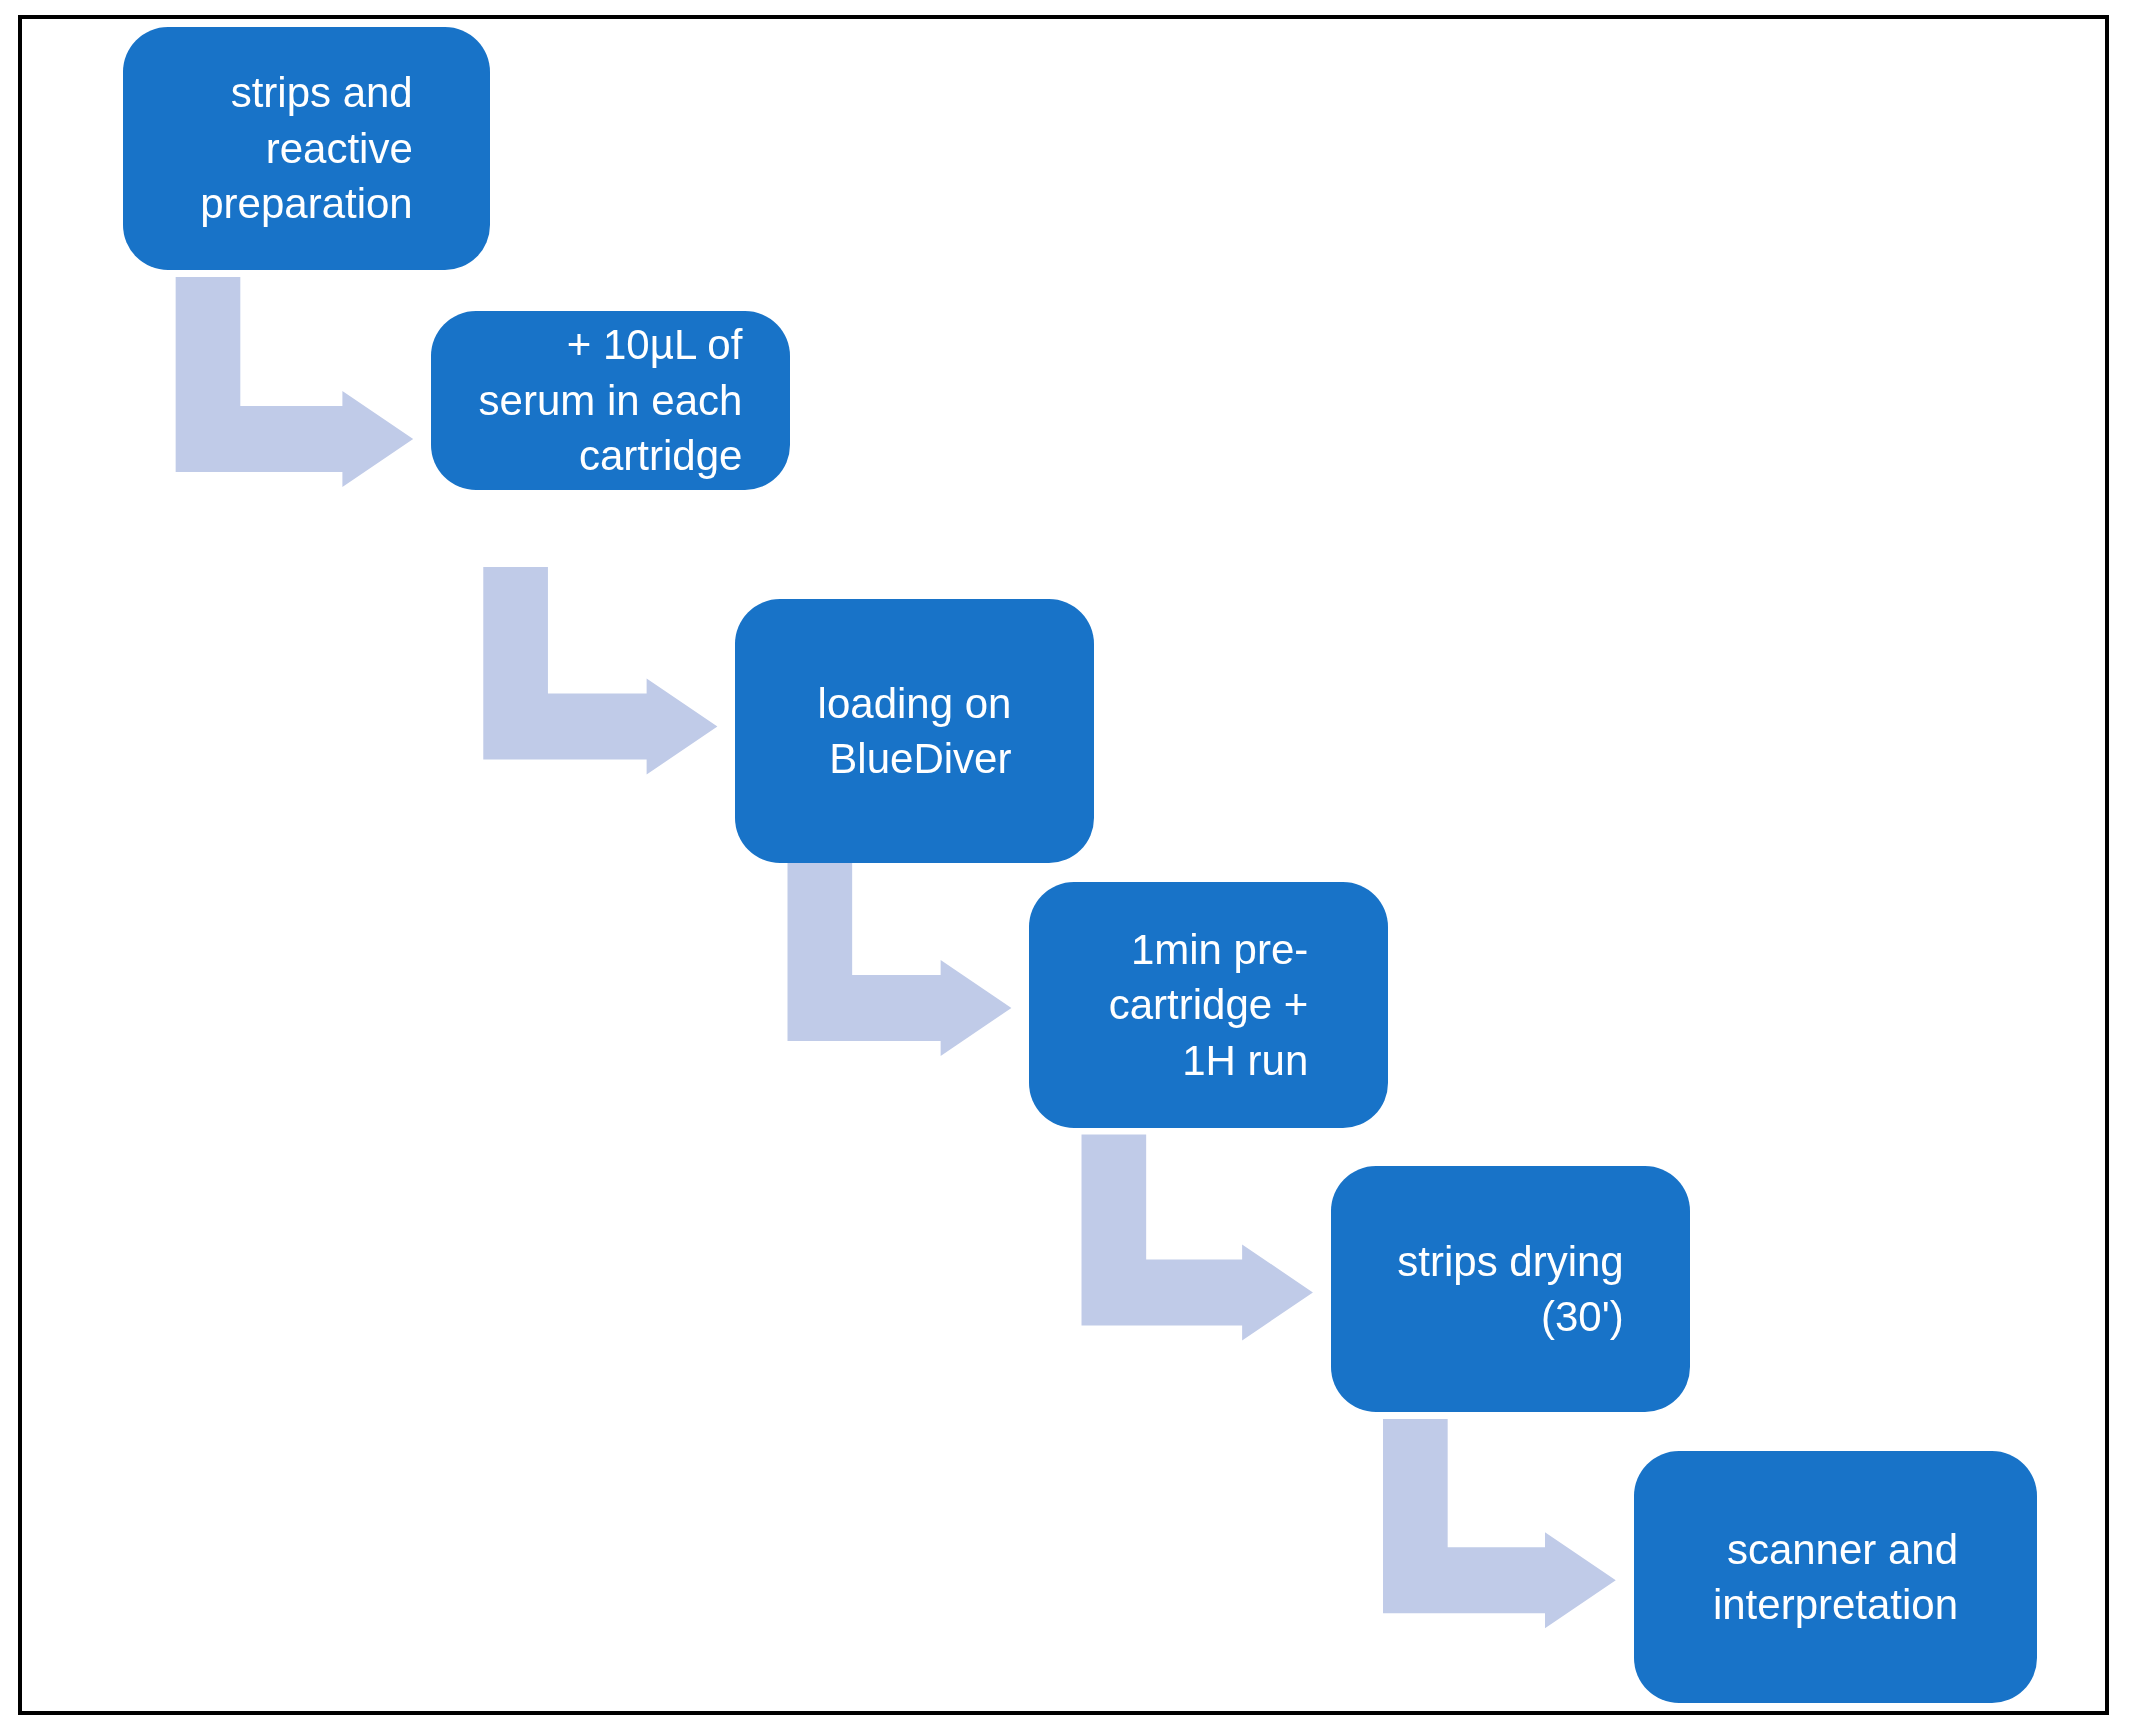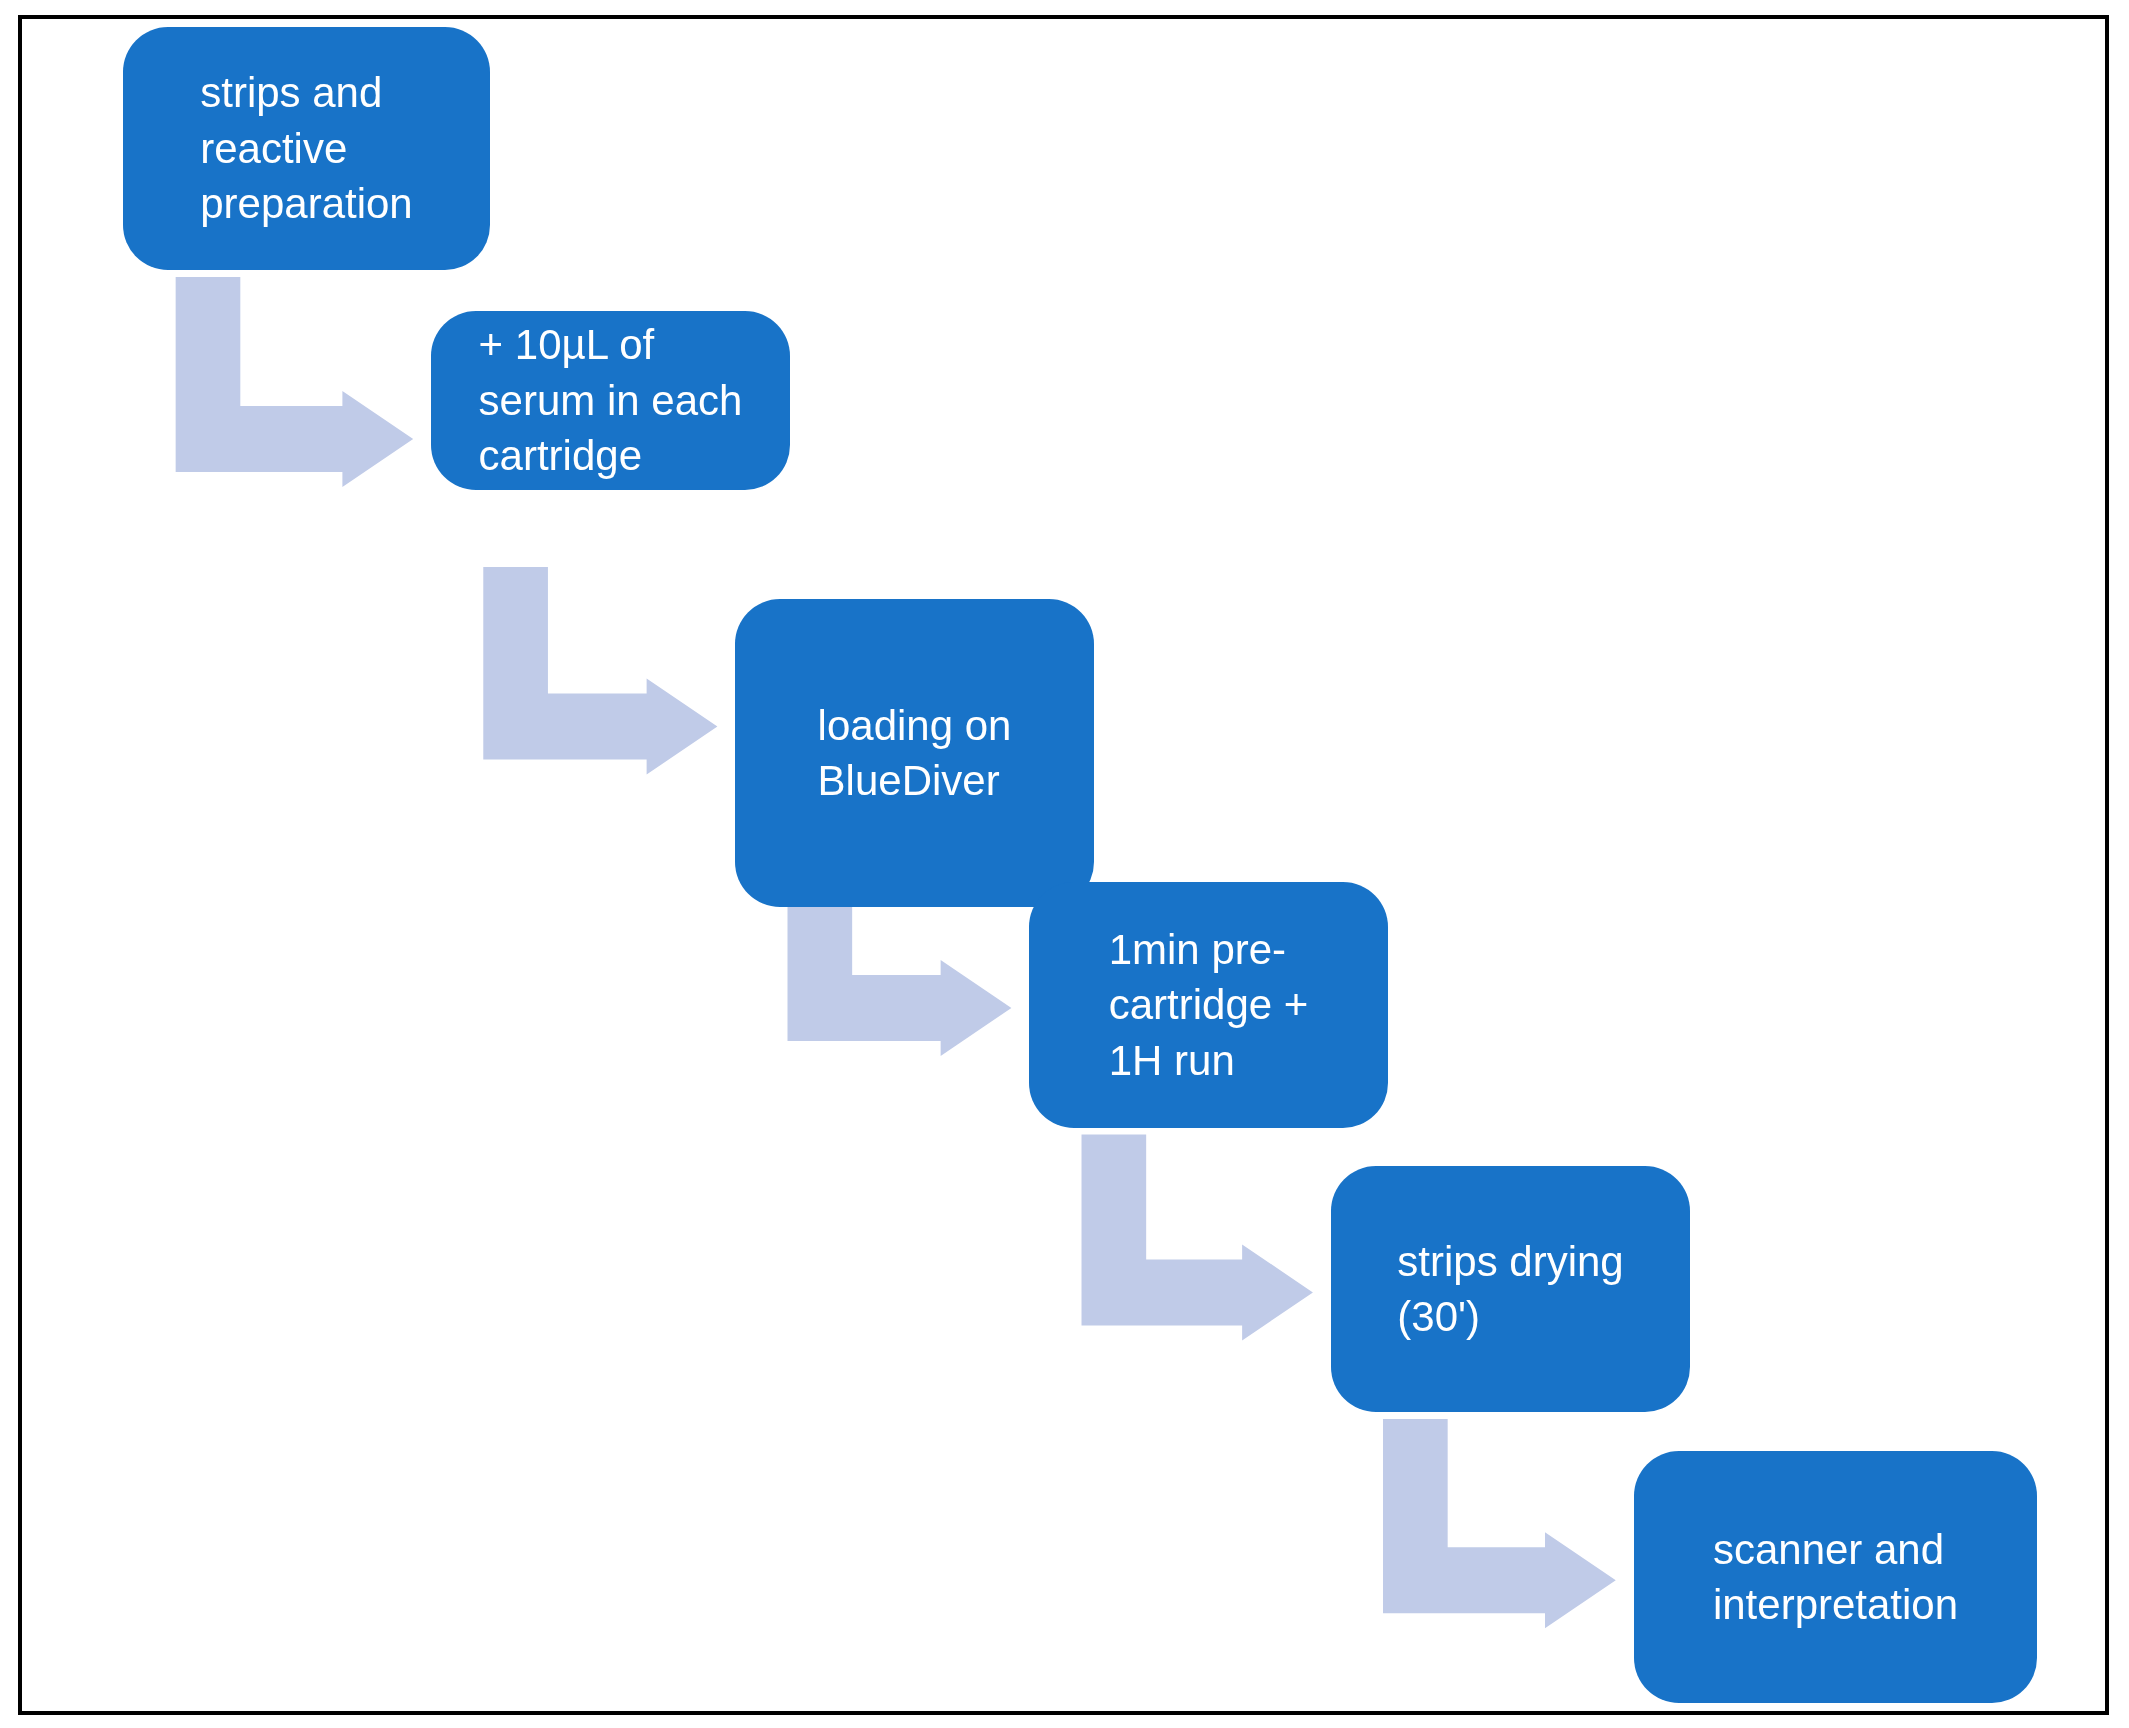--- a/index.html
+++ b/index.html
@@ -23,29 +23,29 @@
     position:absolute;left:0;top:0;width:2129px;height:1728px;
     pointer-events:none;
   }
   .arrows-layer polygon{fill:var(--arrow);}
   .step{
     position:absolute;
     background:var(--box);
     border-radius:45px;
     color:var(--text);
     display:flex;align-items:center;justify-content:center;
-    text-align:left;
+    text-align:right;
     font-size:42px;line-height:1.32;
     white-space:pre-line;
     padding:0 27px;
     box-sizing:border-box;
   }
   .s1{left:123px;top:27px;width:367px;height:243px;}
   .s2{left:431px;top:311px;width:359px;height:179px;}
-  .s3{left:735px;top:599px;width:359px;height:308px;}
+  .s3{left:735px;top:599px;width:359px;height:264px;}
   .s4{left:1029px;top:882px;width:359px;height:246px;}
   .s5{left:1331px;top:1166px;width:359px;height:246px;}
   .s6{left:1634px;top:1451px;width:403px;height:252px;}
 </style>
 </head>
 <body>
 
 <div class="frame"></div>
 
 <svg class="arrows-layer" viewBox="0 0 3128 2539" xmlns="http://www.w3.org/2000/svg">

